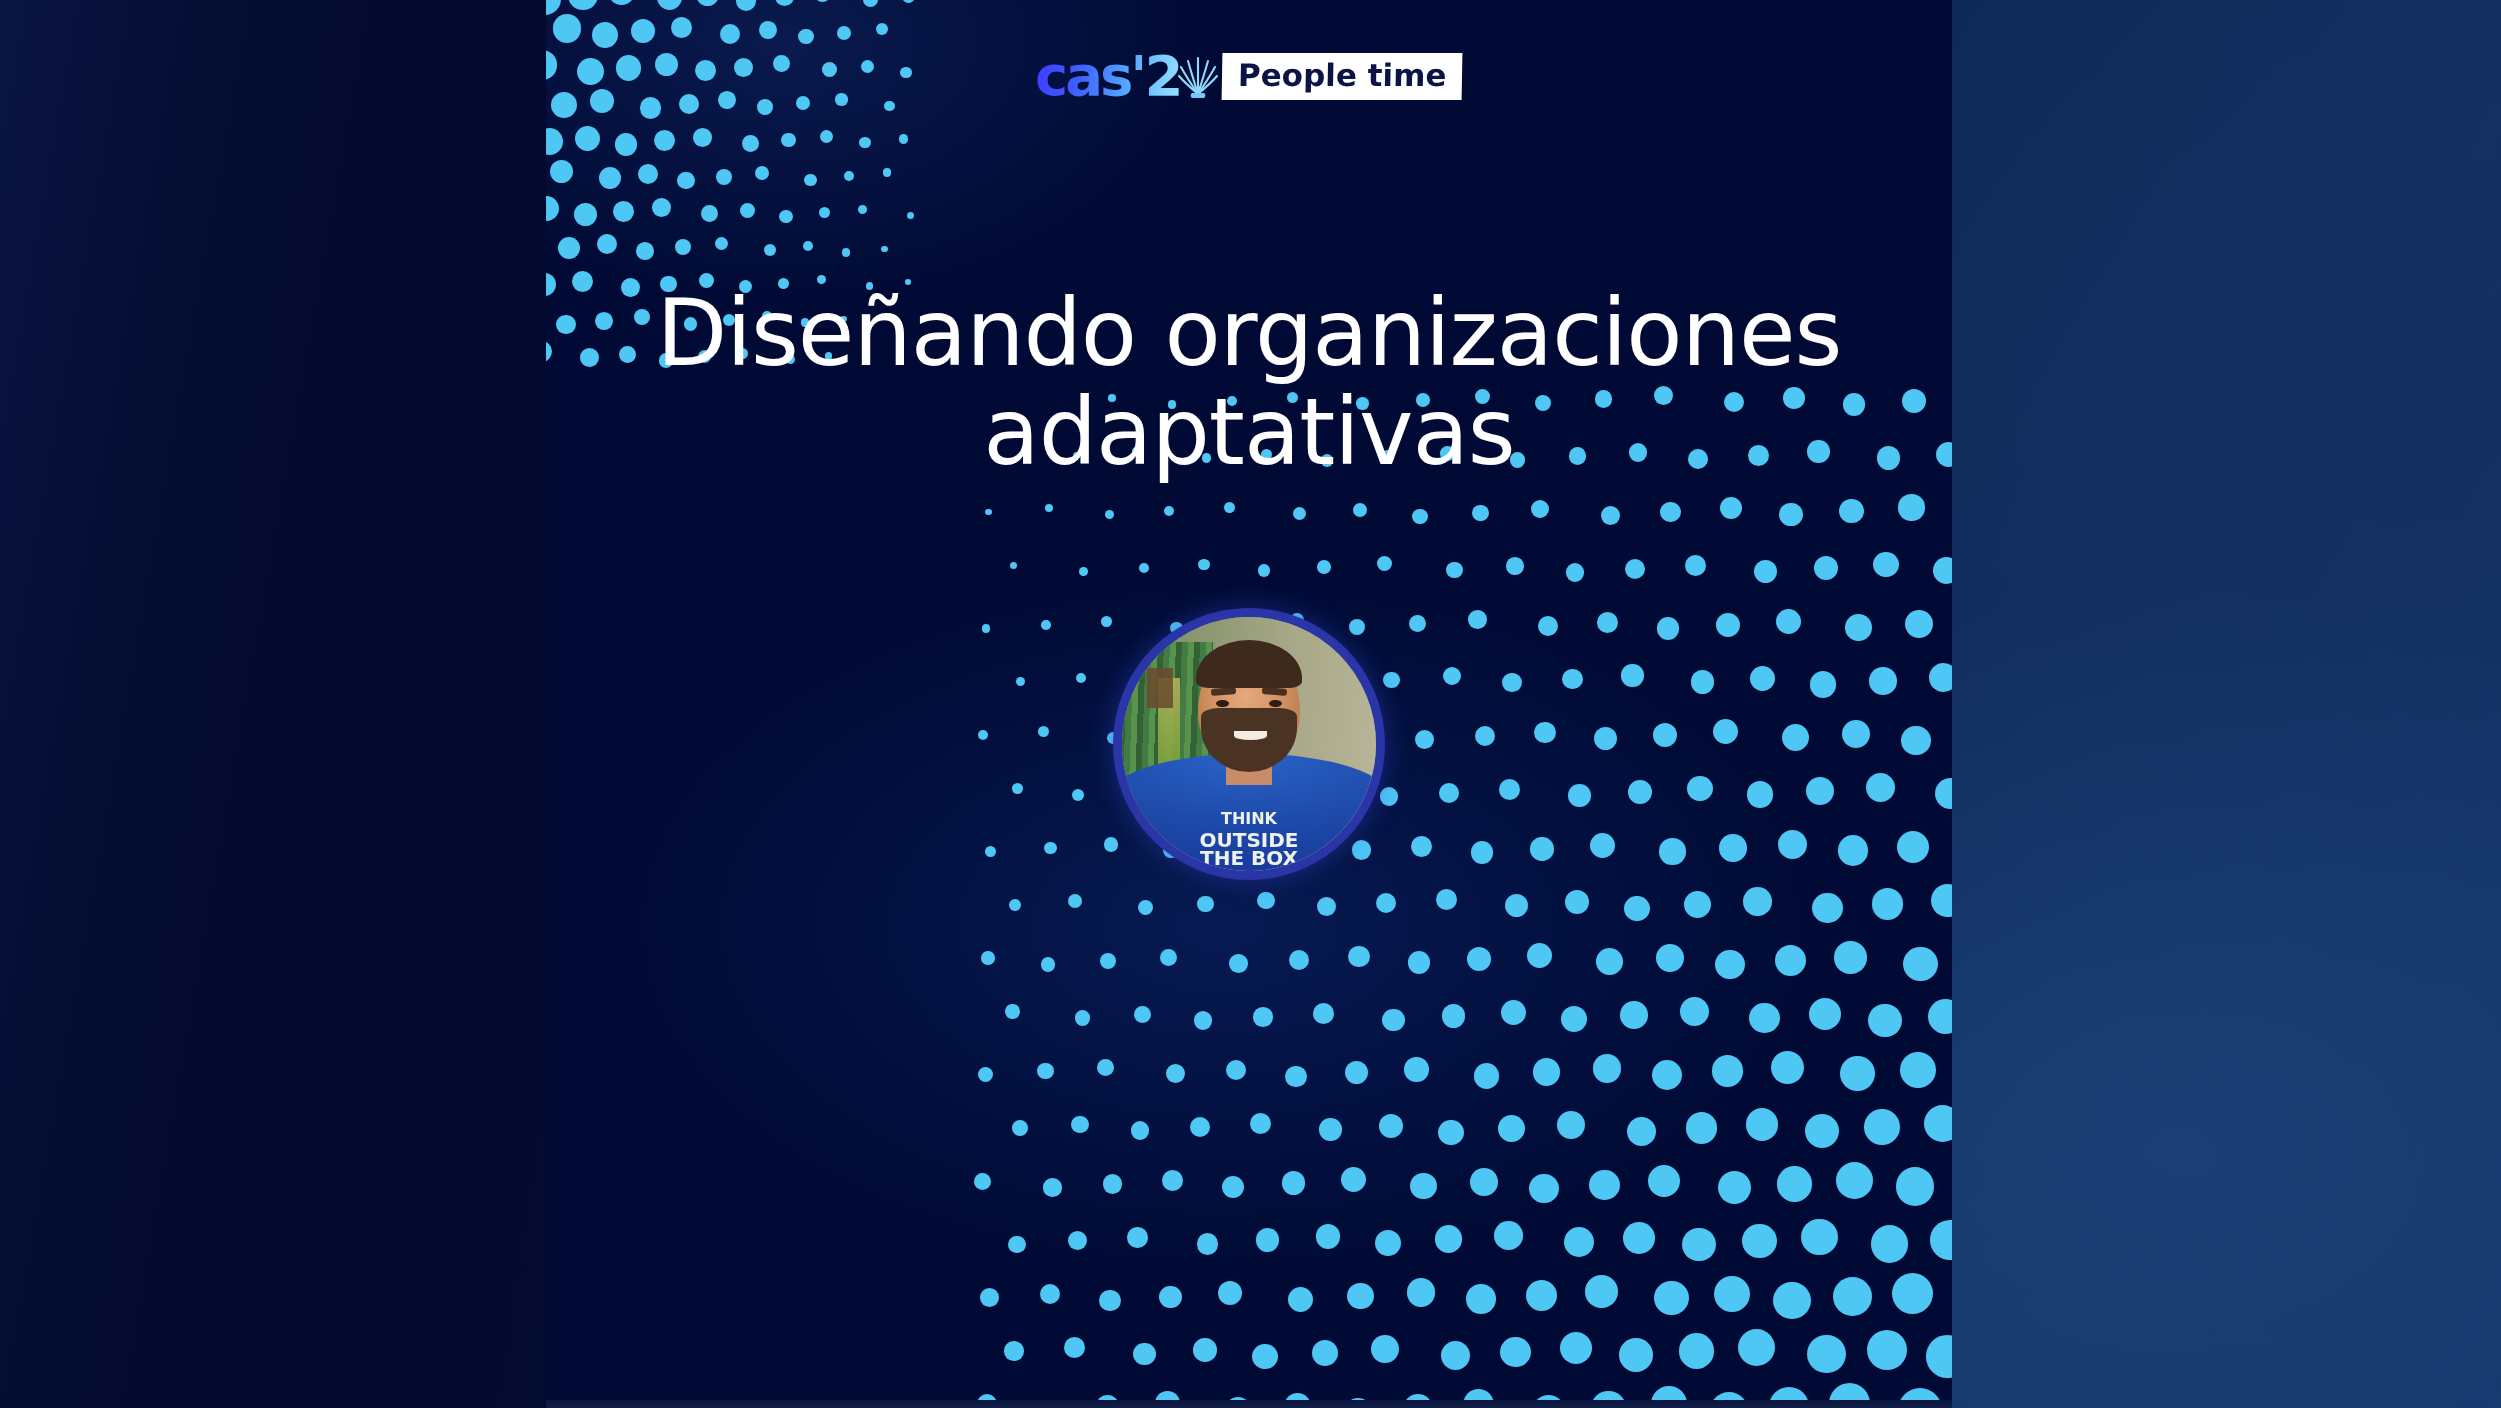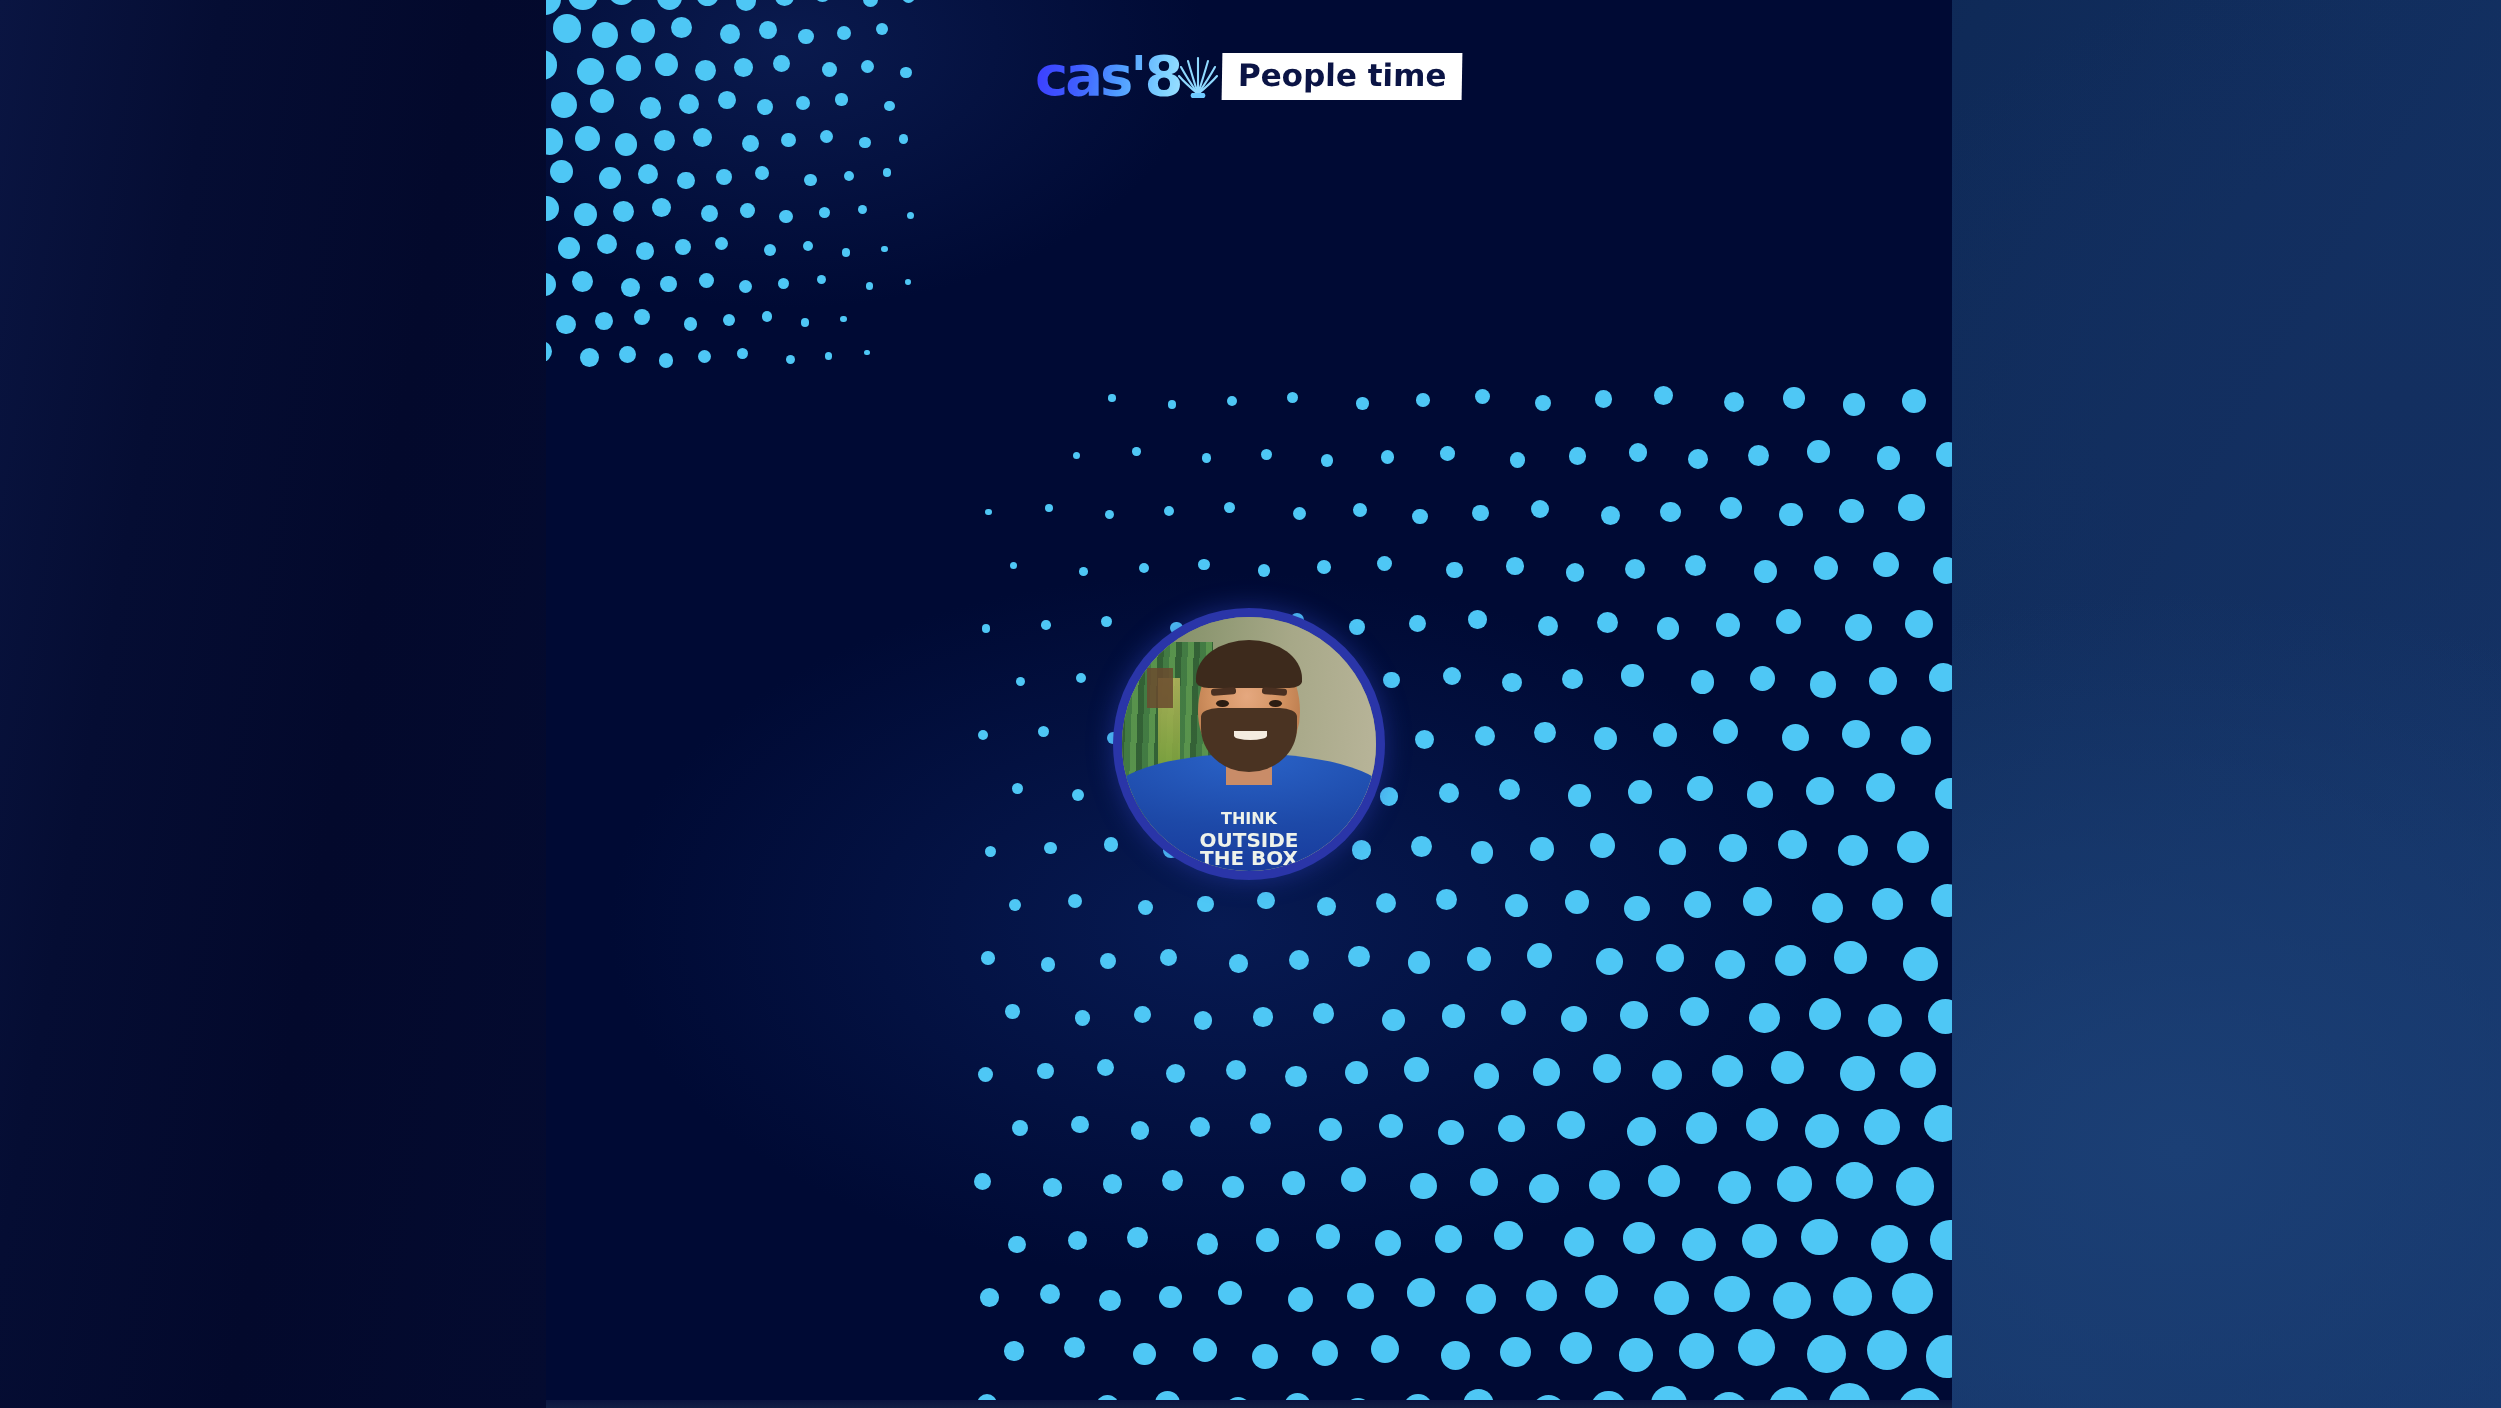--- a/index.html
+++ b/index.html
@@ -629,38 +629,40 @@
         <div class="dot" style="left: 585.884px; top: 1014.98px; width: 33.2323px; height: 33.2323px; background: rgb(78, 199, 245);"></div>
         <div class="dot" style="left: 645.311px; top: 1010.61px; width: 34.7781px; height: 34.7781px; background: rgb(78, 199, 245);"></div>
         <div class="dot" style="left: 704.714px; top: 1006.21px; width: 36.3714px; height: 36.3714px; background: rgb(78, 199, 245);"></div>
         <div class="dot" style="left: 764.087px; top: 1011.69px; width: 38.0262px; height: 38.0262px; background: rgb(78, 199, 245);"></div>
         <div class="dot" style="left: 823.416px; top: 1007.22px; width: 39.7678px; height: 39.7678px; background: rgb(78, 199, 245);"></div>
         <div class="dot" style="left: 882.674px; top: 1002.67px; width: 41.652px; height: 41.652px; background: rgb(78, 199, 245);"></div>
         <div class="dot" style="left: 951.6px; top: 1007.8px; width: 44px; height: 44px; background: rgb(78, 199, 245);"></div>
       </div>
 
     <div id="logo-row">
-      <span id="logo-cas">cas'8</span>
+      <span id="logo-cas">cas'2</span>
       <span id="shell-icon">
         <svg width="40" height="44" viewBox="0 0 40 44">
           <g stroke="#8fd9ff" stroke-width="2.1" fill="none" stroke-linecap="round">
             <path d="M20 40 C20 40 20 20 20 4"></path>
             <path d="M20 40 C20 40 14 21 10 7"></path>
             <path d="M20 40 C20 40 26 21 30 7"></path>
             <path d="M20 40 C20 40 9 24 3 13"></path>
             <path d="M20 40 C20 40 31 24 37 13"></path>
             <path d="M20 40 C20 40 7 29 1 22"></path>
             <path d="M20 40 C20 40 33 29 39 22"></path>
           </g>
           <path d="M14 39 h12 a3 3 0 0 1 0 5 h-12 a3 3 0 0 1 0 -5 z" fill="#6fcaff"></path>
         </svg>
       </span>
       <span id="people-badge">People time</span>
     </div>
 
+    <h1 id="title">Diseñando organizaciones
+adaptativas</h1>
 
     <div id="photo-wrap">
       <div id="photo">
         <div class="bg-wall"></div>
         <div class="bg-curtain"></div>
         <div class="bg-strip"></div>
         <div class="bg-door"></div>
         <div class="shirt"></div>
         <div class="neck"></div>
         <div class="head"></div>

